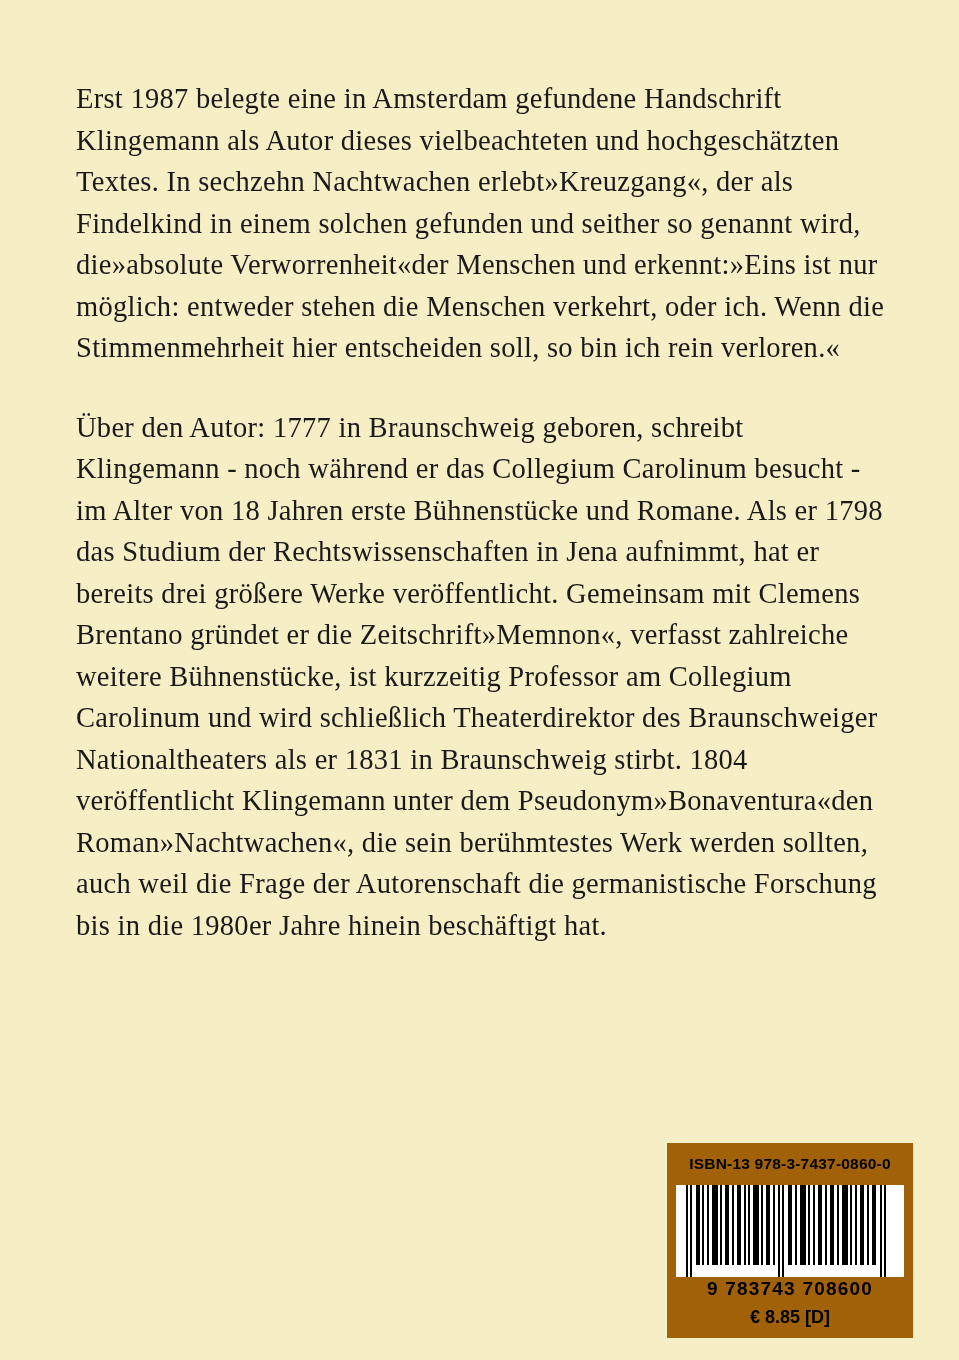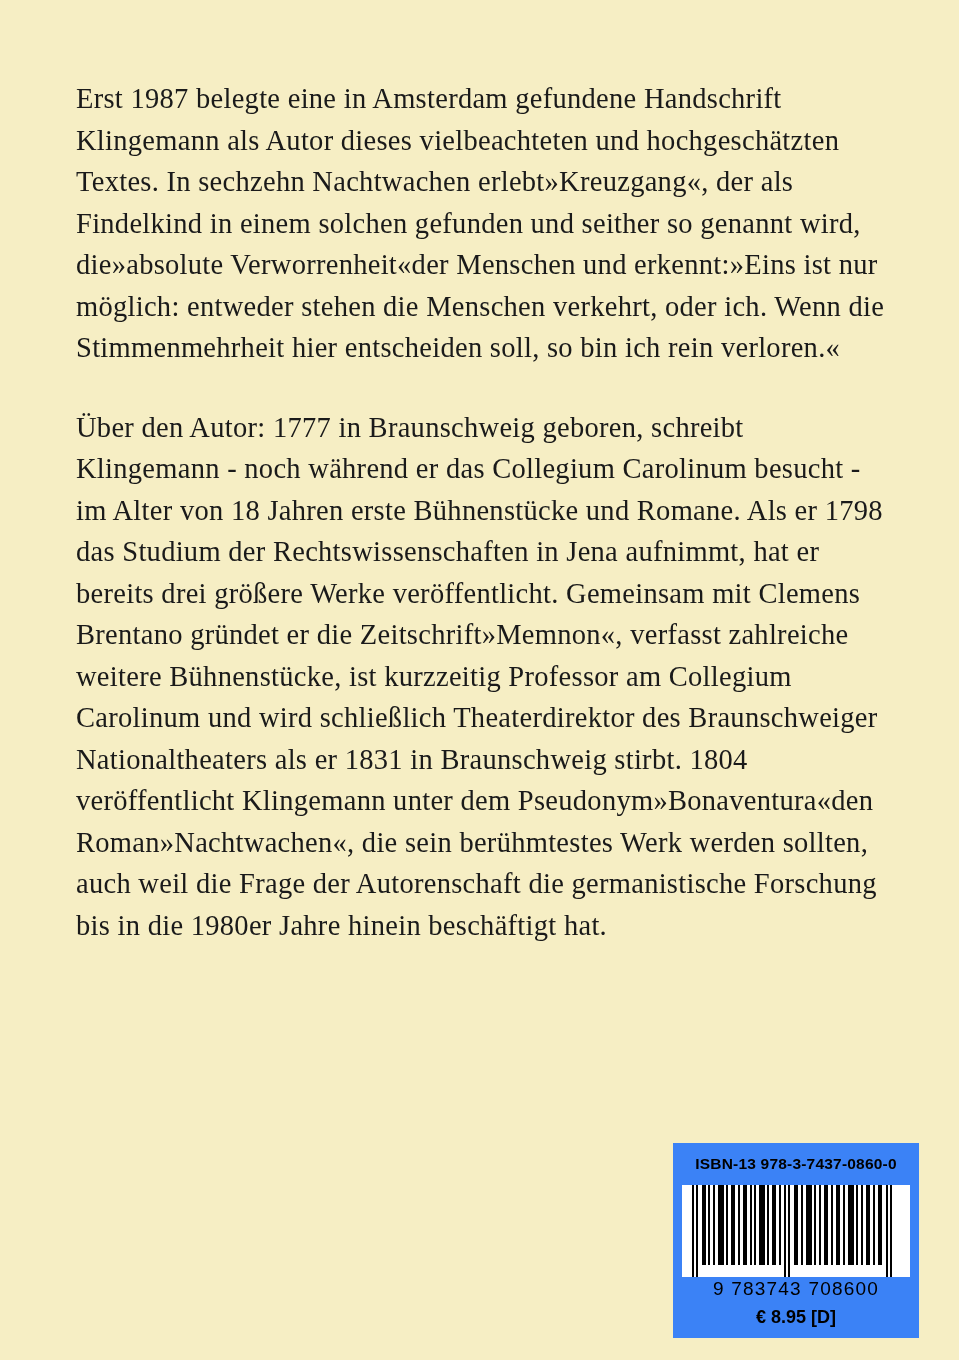--- a/index.html
+++ b/index.html
@@ -26,44 +26,44 @@
     line-height: 41.5px;
     letter-spacing: 0.01em;
     text-align: left;
     margin: 0;
   }
   .blurb.second {
     margin-top: 38px;
   }
   .barcode-block {
     position: absolute;
-    right: 40px;
+    right: 46px;
     bottom: 22px;
     width: 246px;
-    background: #3b82f6;
+    background: #a16207;
     padding: 10px 8px 8px 8px;
     box-sizing: border-box;
     text-align: center;
   }
   .isbn-line {
     font-family: "Liberation Sans", sans-serif;
     font-weight: bold;
     font-size: 15.5px;
     letter-spacing: 0.2px;
     color: #000;
     margin: 2px 0 12px 0;
     white-space: nowrap;
   }
   .bars {
     display: block;
     margin: 0 auto;
   }
   .digits {
     font-family: "Liberation Sans", sans-serif;
-    font-weight: normal;
+    font-weight: bold;
     font-size: 19px;
     letter-spacing: 1.2px;
     color: #000;
     margin: 1px 0 0 0;
     white-space: nowrap;
   }
   .price {
     font-family: "Liberation Sans", sans-serif;
     font-weight: bold;
     font-size: 18px;
@@ -124,16 +124,16 @@
         <rect x="208" y="0" width="2" height="92"></rect>
       </g>
     </svg>
 
     <div class="digits">
       <span>9</span>
       <span>783743</span>
       <span>708600</span>
     </div>
 
-    <div class="price">€ 8.95 [D]</div>
+    <div class="price">€ 8.85 [D]</div>
   </div>
 
 </div>
 
 </body></html>

